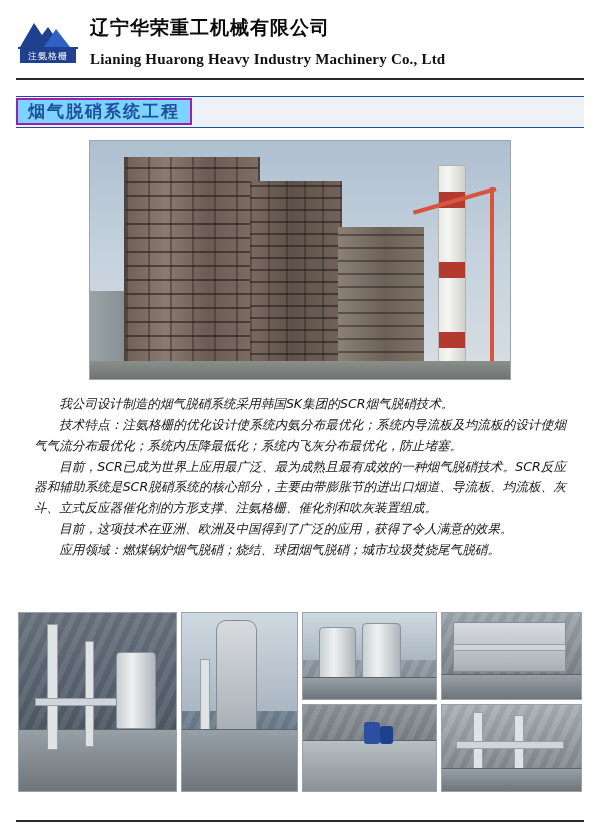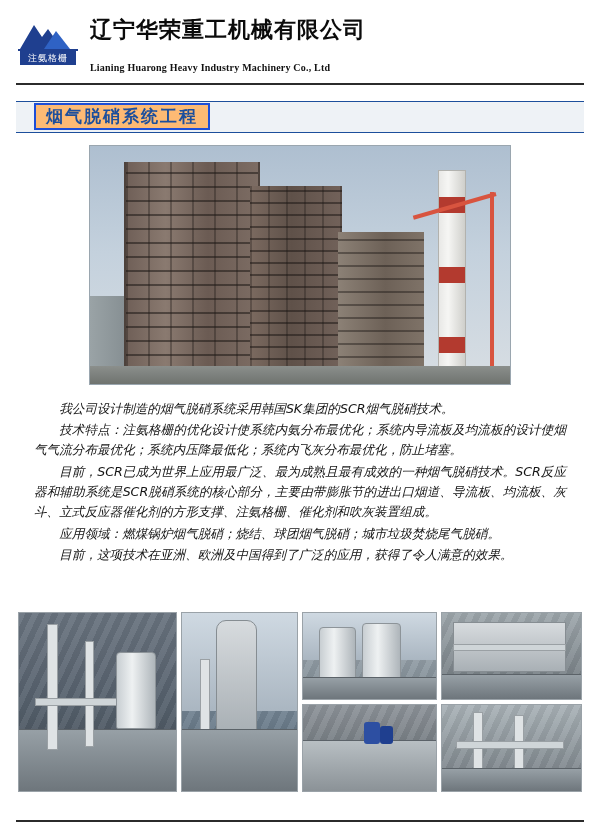--- a/index.html
+++ b/index.html
@@ -55,55 +55,55 @@
     text-align: center;
     letter-spacing: 1px;
   }
   .company-block {
     display: flex;
     flex-direction: column;
     justify-content: center;
   }
   .company-cn {
     font-family: "DejaVu Sans", sans-serif;
-    font-size: 22px;
+    font-size: 19px;
     font-weight: bold;
     color: #0b0b0b;
     letter-spacing: 1px;
     line-height: 1.25;
   }
   .company-en {
     font-family: "Liberation Serif", serif;
-    font-size: 10px;
+    font-size: 15px;
     font-weight: bold;
     color: #111;
     letter-spacing: 0.2px;
-    margin-top: 18px;
+    margin-top: 11px;
   }
   .header-rule {
     height: 2px;
     background: #2b2b2b;
     margin: 4px 16px 0 16px;
   }
 
   
   .title-band {
     margin: 16px 16px 0 16px;
     height: 30px;
     background: #eef2f6;
     border-top: 1px solid #1d4f9c;
     border-bottom: 1px solid #1d4f9c;
     display: flex;
     align-items: center;
   }
   .title-box {
-    margin-left: 18px;
-    border: 2px solid #1d4ed8;
+    margin-left: 0;
+    border: 2px solid #a21caf;
     padding: 1px 10px 2px 10px;
-    background: #fdba74;
+    background: #7dd3fc;
   }
   .title-text {
     font-family: "DejaVu Sans", sans-serif;
     font-size: 17px;
     font-weight: bold;
     color: #1d4f9c;
     letter-spacing: 2px;
     line-height: 20px;
   }
 
@@ -366,22 +366,22 @@
       <div class="crane-jib"></div>
       <div class="crane-mast"></div>
       <div class="ground"></div>
     </div>
   </div>
 
   <div class="body-text">
     <p>我公司设计制造的烟气脱硝系统采用韩国SK集团的SCR烟气脱硝技术。</p>
     <p>技术特点：注氨格栅的优化设计使系统内氨分布最优化；系统内导流板及均流板的设计使烟气气流分布最优化；系统内压降最低化；系统内飞灰分布最优化，防止堵塞。</p>
     <p>目前，SCR已成为世界上应用最广泛、最为成熟且最有成效的一种烟气脱硝技术。SCR反应器和辅助系统是SCR脱硝系统的核心部分，主要由带膨胀节的进出口烟道、导流板、均流板、灰斗、立式反应器催化剂的方形支撑、注氨格栅、催化剂和吹灰装置组成。</p>
+    <p>目前，这项技术在亚洲、欧洲及中国得到了广泛的应用，获得了令人满意的效果。</p>
     <p>应用领域：燃煤锅炉烟气脱硝；烧结、球团烟气脱硝；城市垃圾焚烧尾气脱硝。</p>
-    <p>目前，这项技术在亚洲、欧洲及中国得到了广泛的应用，获得了令人满意的效果。</p>
   </div>
 
   <div class="photo-grid">
 
     <div class="ph ph-1">
       <div class="floor"></div>
       <div class="pipe-v" style="left:18%;top:6%;width:9px;height:70%;"></div>
       <div class="pipe-v" style="left:42%;top:16%;width:7px;height:58%;"></div>
       <div class="pipe-h" style="left:10%;top:48%;width:70%;height:6px;"></div>
       <div class="tank" style="left:62%;top:22%;width:24%;height:42%;"></div>

